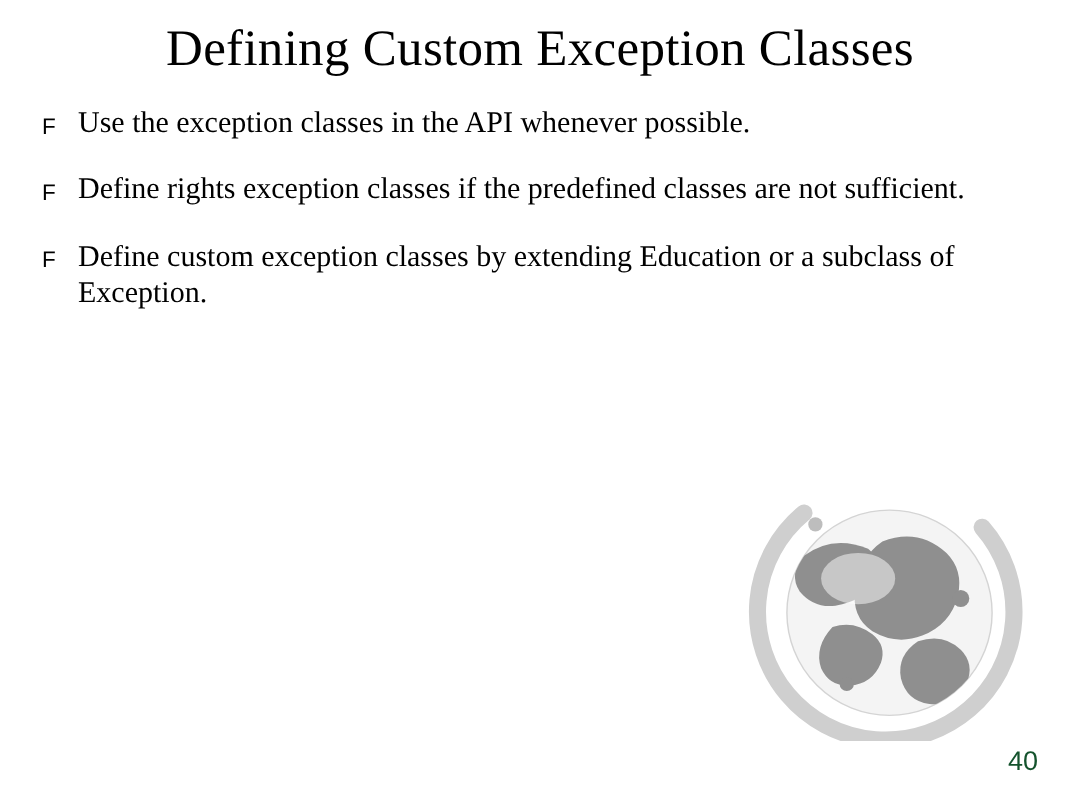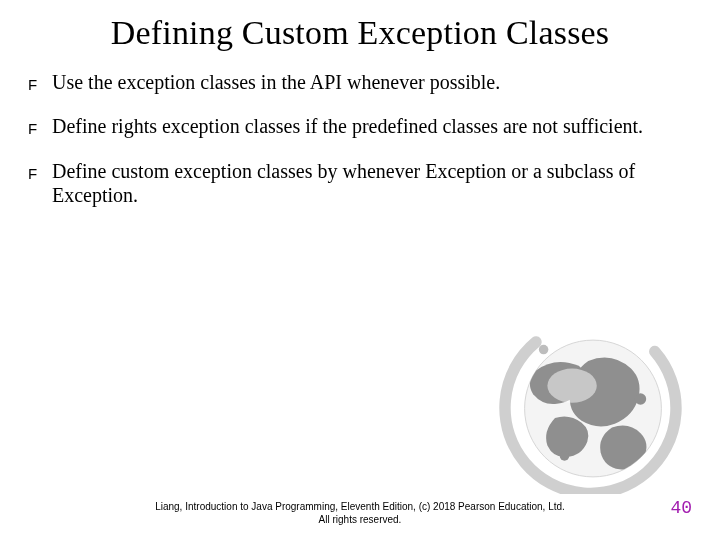--- a/index.html
+++ b/index.html
@@ -53,23 +53,23 @@
     text-align: center;
     font-family: Arial, Helvetica, sans-serif;
     font-size: 10px;
     color: #000;
     line-height: 1.25;
   }
   .page-number {
     position: absolute;
     right: 28px;
     bottom: 22px;
-    font-family: Liberation Mono, monospace;
+    font-family: Liberation Sans, sans-serif;
     font-size: 18px;
-    color: #a21caf;
+    color: #14532d;
   }
   .globe {
     position: absolute;
     right: 32px;
     bottom: 46px;
     width: 190px;
     height: 190px;
   }
   .globe svg { width: 100%; height: 100%; }
 </style>
@@ -87,21 +87,21 @@
       <div class="bullet-text">Use the exception classes in the API whenever possible.</div>
     </div>
 
     <div class="bullet-row">
       <div class="bullet-marker">F</div>
       <div class="bullet-text">Define rights exception classes if the predefined classes are not sufficient.</div>
     </div>
 
     <div class="bullet-row">
       <div class="bullet-marker">F</div>
-      <div class="bullet-text">Define custom exception classes by whenever Exception or a subclass of Exception.</div>
+      <div class="bullet-text">Define custom exception classes by extending Education or a subclass of Exception.</div>
     </div>
 
   </div>
 
   <div class="globe">
     <svg viewBox="0 0 200 200">
       <defs>
         <clipPath id="gc">
             <circle cx="100" cy="110" r="72"></circle>
           </clipPath>
@@ -119,20 +119,16 @@
         <circle cx="150" cy="100" r="6"></circle>
         <circle cx="70" cy="160" r="5"></circle>
       </g>
 
       <ellipse cx="78" cy="86" rx="26" ry="18" fill="#ffffff" opacity="0.5"></ellipse>
 
       <circle cx="48" cy="48" r="5" fill="#bdbdbd"></circle>
     </svg>
   </div>
 
-  <div class="footer">
-    <div>Liang, Introduction to Java Programming, Eleventh Edition, (c) 2018 Pearson Education, Ltd.</div>
-    <div>All rights reserved.</div>
-  </div>
 
   <div class="page-number">40</div>
 
 </div>
 
 </body></html>

